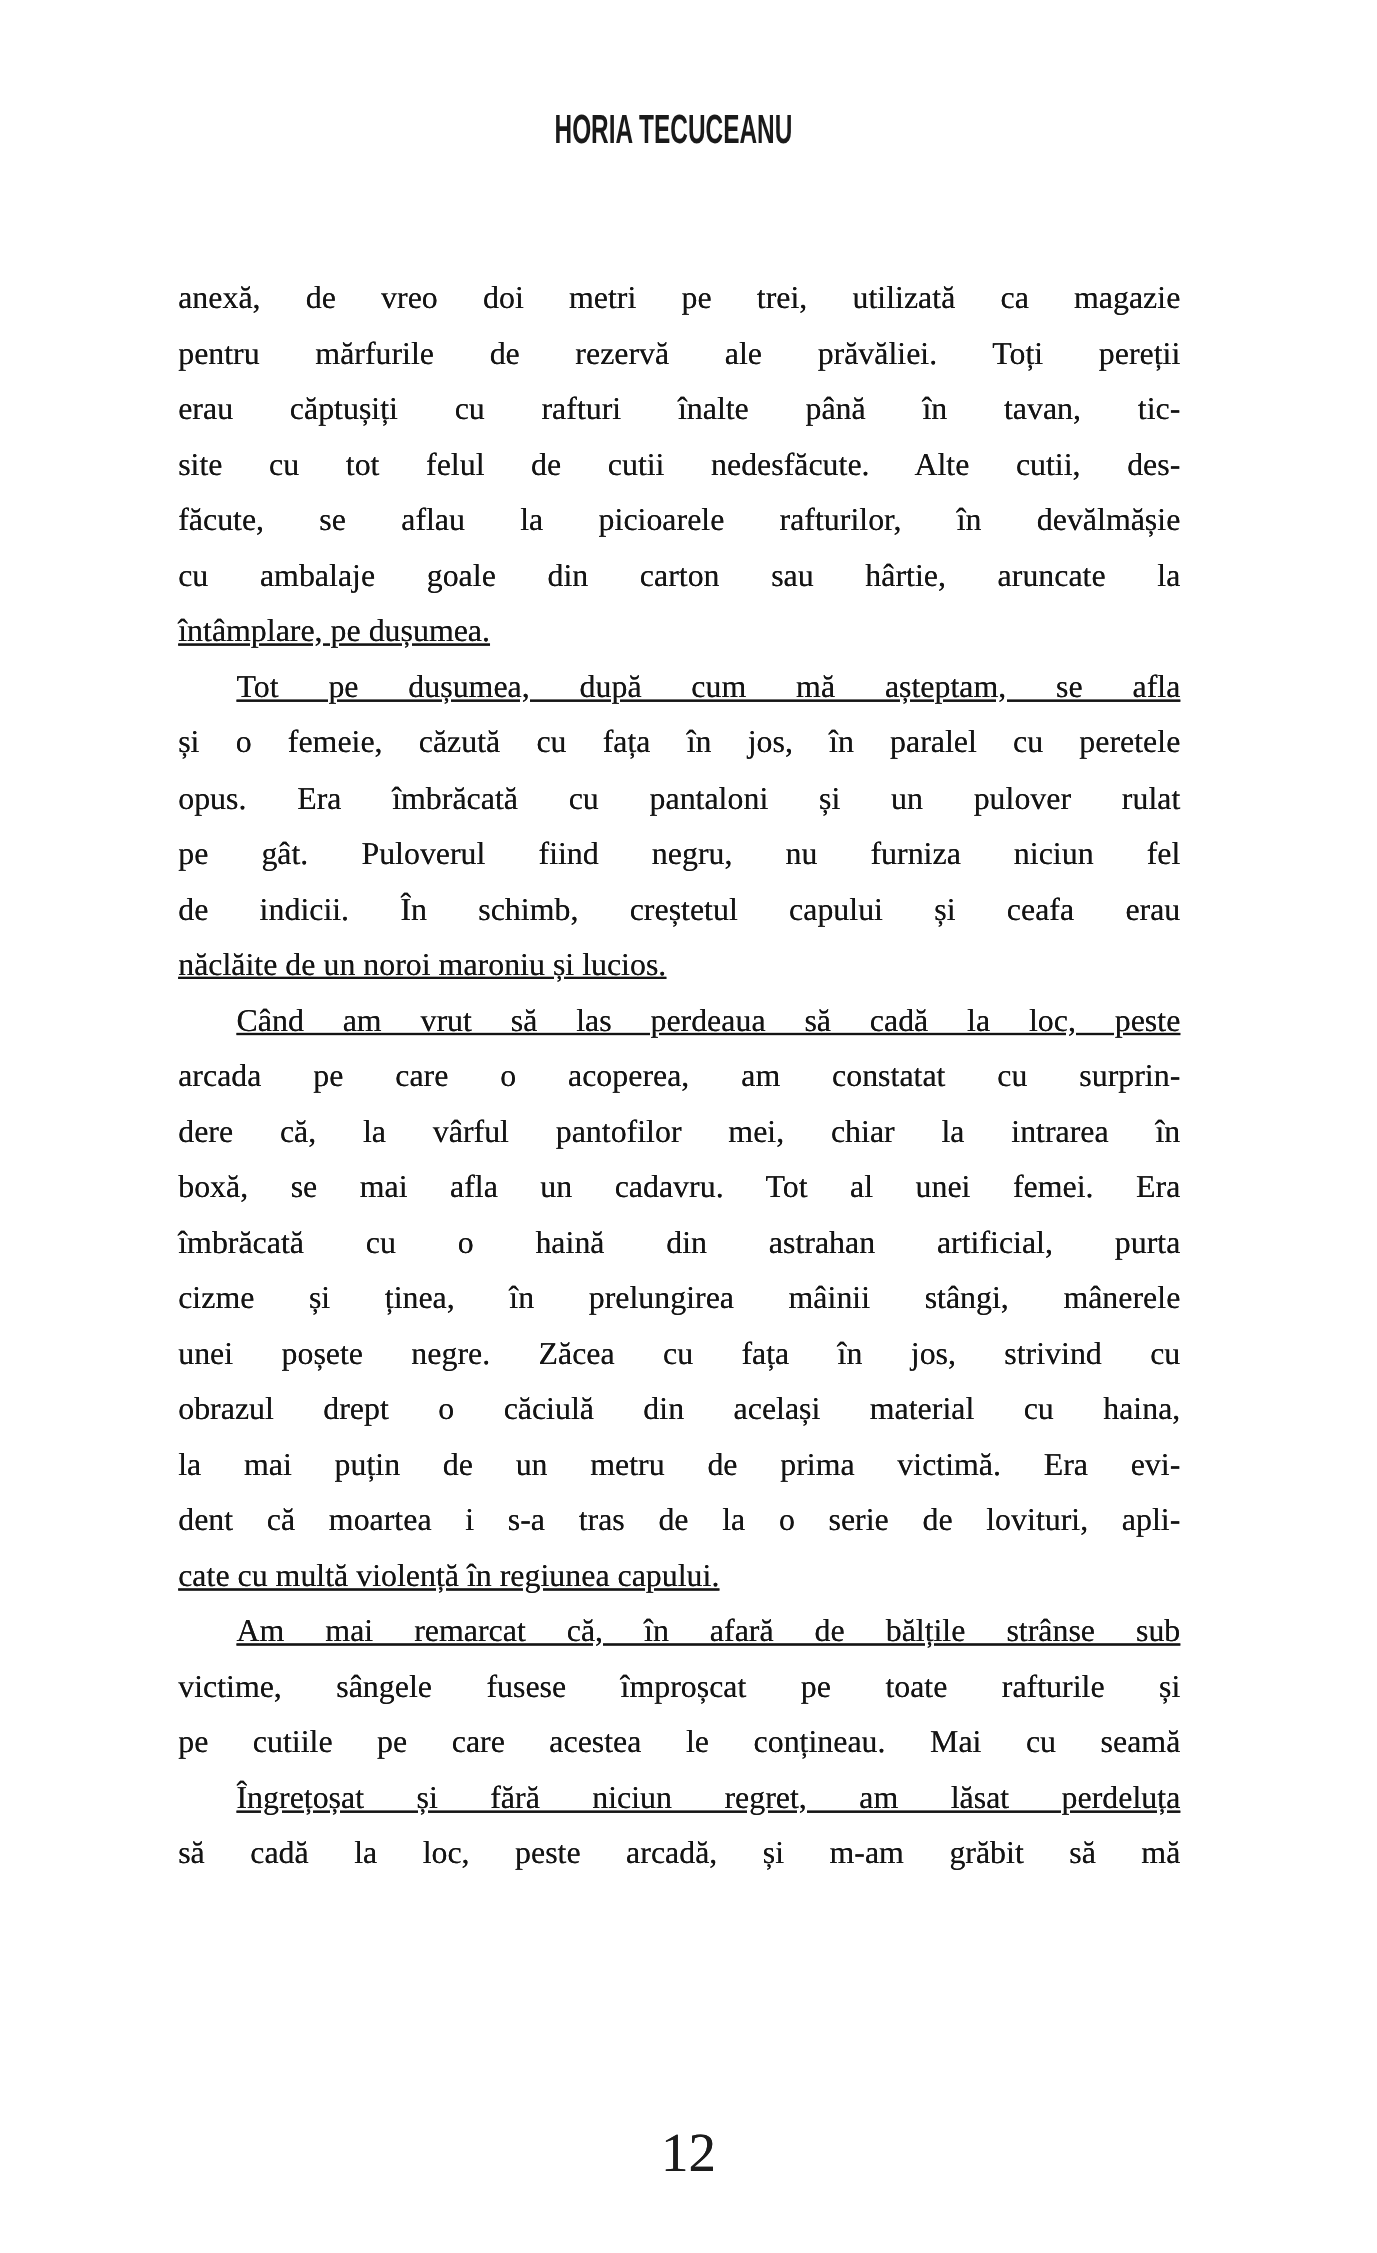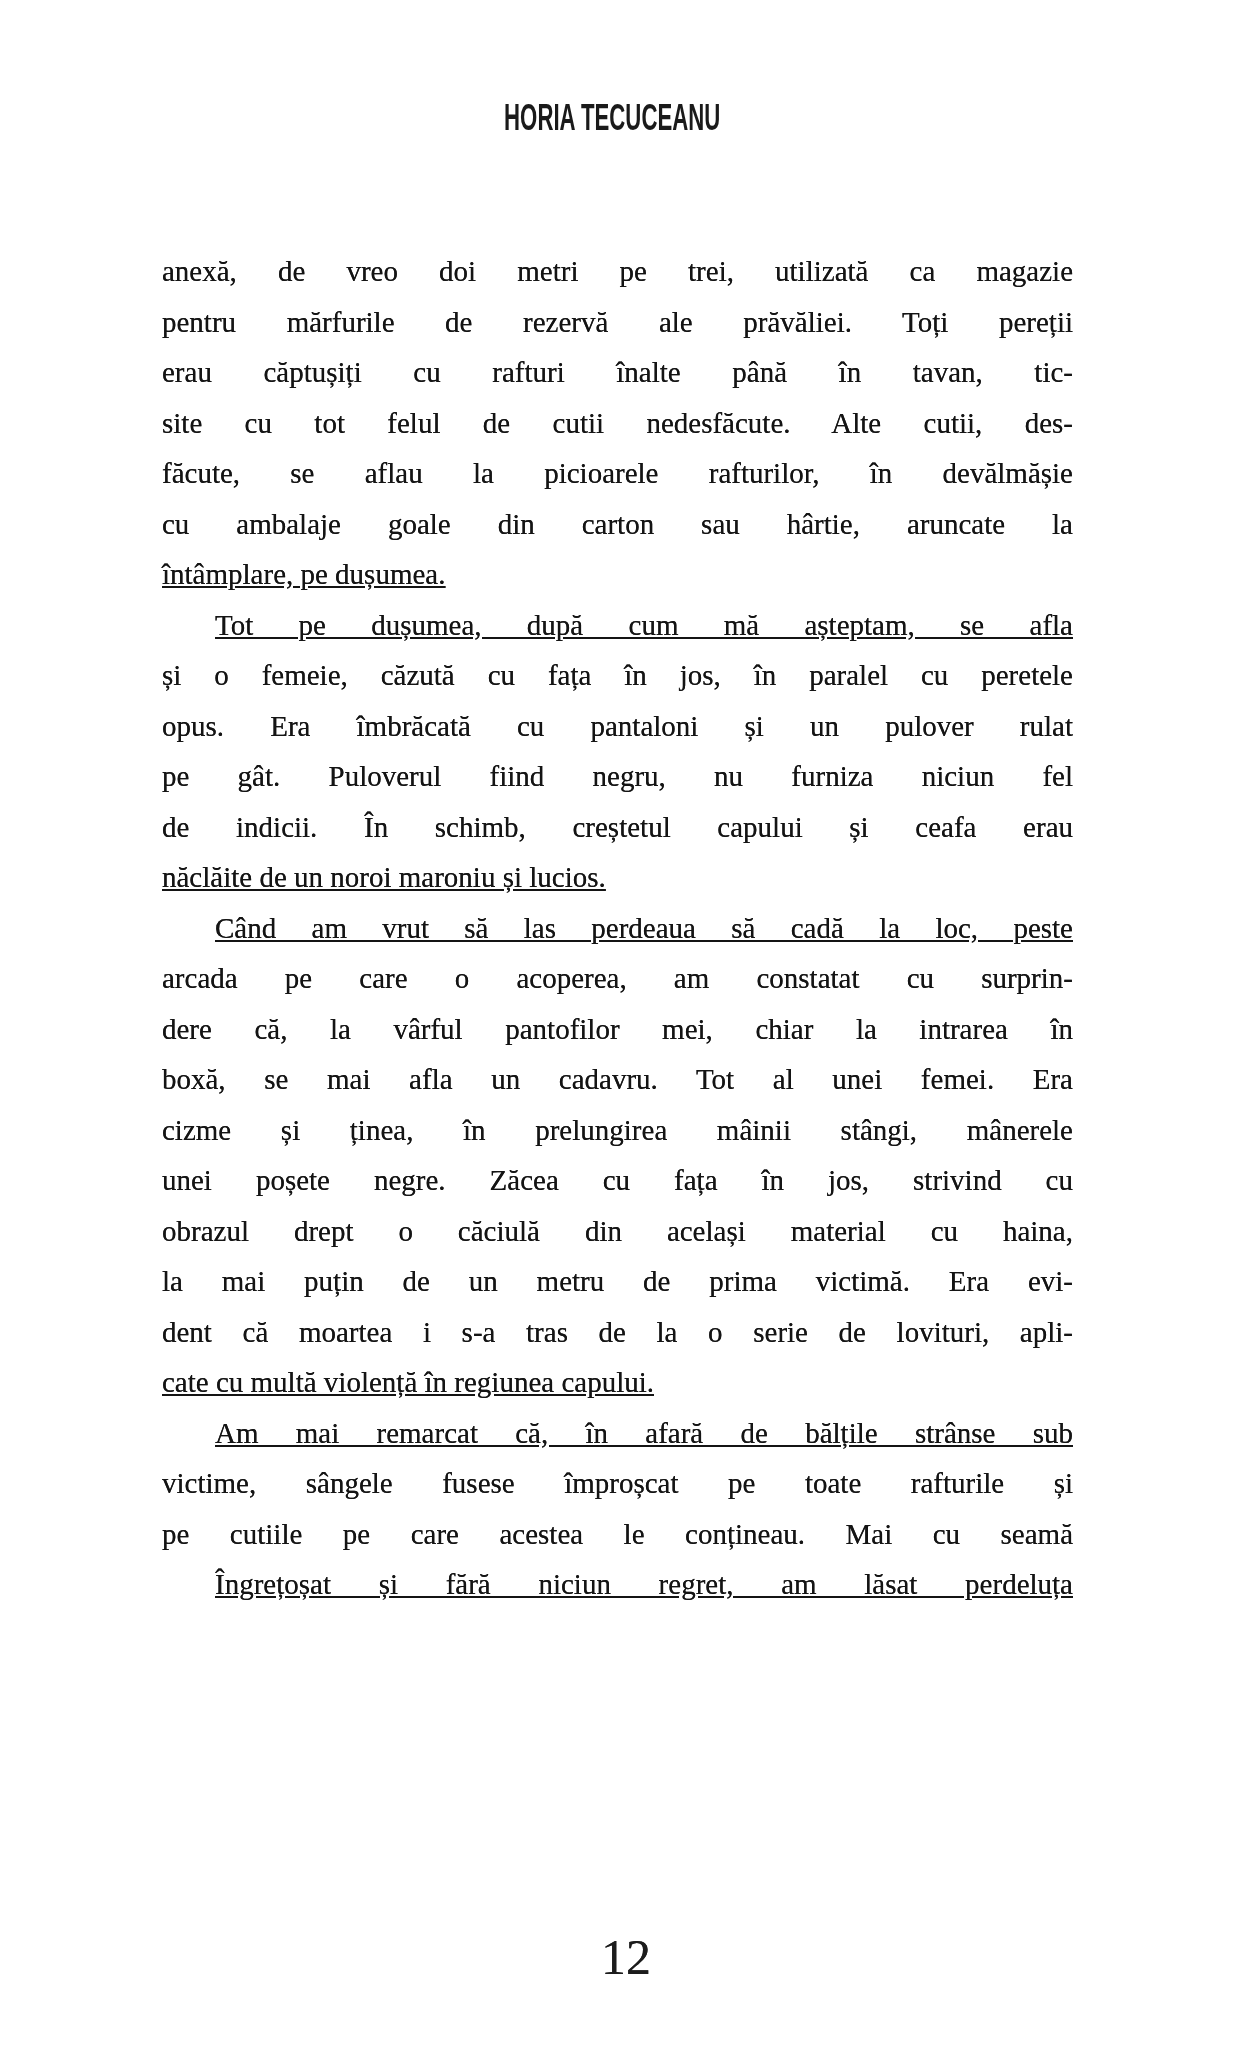--- a/index.html
+++ b/index.html
@@ -88,27 +88,29 @@
       <div class="line indent">Tot pe dușumea, după cum mă așteptam, se afla</div>
       <div class="line">și o femeie, căzută cu fața în jos, în paralel cu peretele</div>
       <div class="line">opus. Era îmbrăcată cu pantaloni și un pulover rulat</div>
       <div class="line">pe gât. Puloverul fiind negru, nu furniza niciun fel</div>
       <div class="line">de indicii. În schimb, creștetul capului și ceafa erau</div>
       <div class="line end">năclăite de un noroi maroniu și lucios.</div>
       <div class="line indent">Când am vrut să las perdeaua să cadă la loc, peste</div>
       <div class="line">arcada pe care o acoperea, am constatat cu surprin-</div>
       <div class="line">dere că, la vârful pantofilor mei, chiar la intrarea în</div>
       <div class="line">boxă, se mai afla un cadavru. Tot al unei femei. Era</div>
+      <div class="line">îmbrăcată cu o haină din astrahan artificial, purta</div>
       <div class="line">cizme și ținea, în prelungirea mâinii stângi, mânerele</div>
       <div class="line">unei poșete negre. Zăcea cu fața în jos, strivind cu</div>
       <div class="line">obrazul drept o căciulă din același material cu haina,</div>
       <div class="line">la mai puțin de un metru de prima victimă. Era evi-</div>
       <div class="line">dent că moartea i s-a tras de la o serie de lovituri, apli-</div>
       <div class="line end">cate cu multă violență în regiunea capului.</div>
       <div class="line indent">Am mai remarcat că, în afară de bălțile strânse sub</div>
       <div class="line">victime, sângele fusese împroșcat pe toate rafturile și</div>
       <div class="line">pe cutiile pe care acestea le conțineau. Mai cu seamă</div>
       <div class="line indent">Îngrețoșat și fără niciun regret, am lăsat perdeluța</div>
+      <div class="line">să cadă la loc, peste arcadă, și m-am grăbit să mă</div>
     </div>
 
   <div class="page-number">12</div>
 
 </div>
 
 </body></html>

